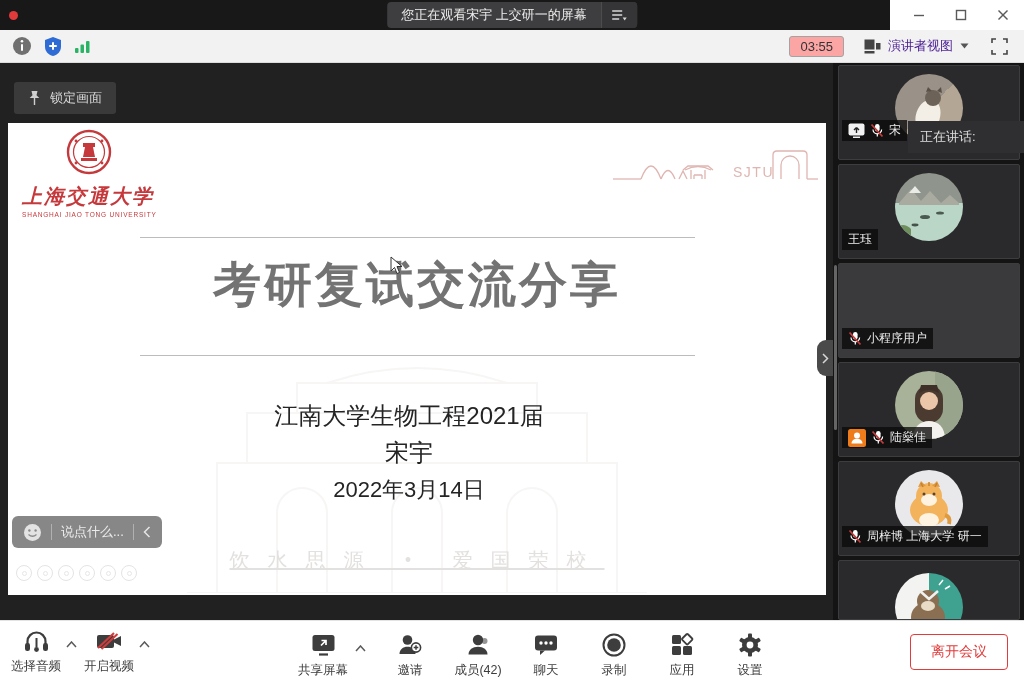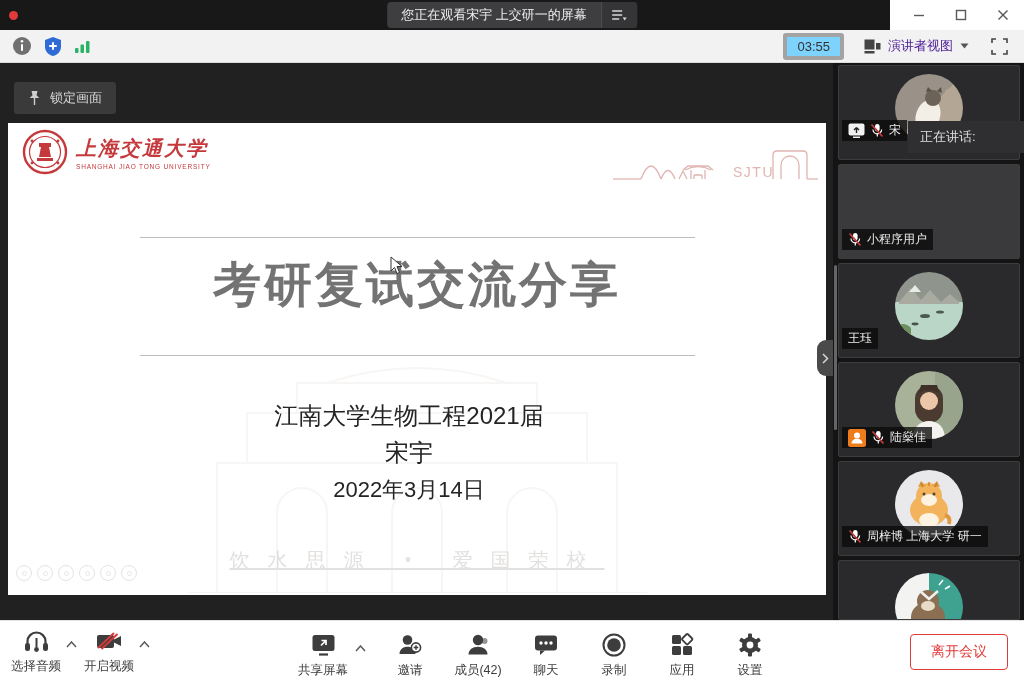--- a/index.html
+++ b/index.html
@@ -15,33 +15,33 @@
   .pill-text { padding:0 14px; white-space:nowrap; }
   .pill-menu { width:36px; height:100%; border-left:1px solid #565656; background:#353537;
     border-radius:0 4px 4px 0; display:flex; align-items:center; justify-content:center; cursor:pointer; }
   .win-controls { position:absolute; right:0; top:0; width:134px; height:30px; display:flex; justify-content:flex-end; }
   .win-btn { width:42px; height:30px; display:flex; align-items:center; justify-content:center; cursor:pointer; }
 
   
   .meetbar { height:33px; background:#f2f2f2; border-bottom:1px solid #dcdcdc; display:flex; align-items:center; padding:0 12px; }
   .meetbar .ic { margin-right:11px; display:flex; align-items:center; cursor:pointer; }
   .spacer { flex:1; }
-  .timer { border:4px solid #a3a3a3; background:#7dd3fc; border-radius:3px; padding:2px 10px; font-size:13px; color:#333; }
+  .timer { border:1px solid #a3a3a3; background:#fca5a5; border-radius:3px; padding:2px 10px; font-size:13px; color:#333; }
   .view-btn { margin-left:14px; display:flex; align-items:center; gap:7px; font-size:13px; color:#4c1d95; padding:3px 6px; cursor:pointer; }
   .fullscreen-btn { margin:0 4px 0 16px; cursor:pointer; display:flex; }
 
   
   .main { position:relative; height:557px; display:flex; background:#121212; }
   .stage { position:relative; width:833px; background:#212121; }
   .lock-btn { position:absolute; left:14px; top:19px; background:#3a3a3a; color:#d8d8d8; font-size:13px;
     border:none; border-radius:3px; padding:7px 14px; display:flex; align-items:center; gap:9px; cursor:pointer; }
 
   
   .slide { position:absolute; left:8px; top:60px; width:818px; height:472px; background:#ffffff; overflow:hidden; }
-  .logo { position:absolute; left:14px; top:6px; display:flex; align-items:center; gap:8px; }
+  .logo { position:absolute; left:14px; top:6px; display:flex; align-items:center; gap:8px;flex-direction:column; }
   .logo-texts { display:flex; flex-direction:column; }
   .logo-cn { font-size:20px; font-weight:bold; font-style:italic; color:#c5393c; letter-spacing:2px; font-family:"Liberation Serif","DejaVu Serif",serif; }
   .logo-en { font-size:6.5px; color:#c5393c; letter-spacing:0.8px; margin-top:1px; }
   .skyline { position:absolute; right:8px; top:16px; }
   .rule { position:absolute; left:132px; width:555px; height:1px; background:#bcbcbc; }
   .rule1 { top:114px; } .rule2 { top:232px; }
   .slide-title { position:absolute; top:130px; left:0; right:0; text-align:center;
     font-size:48px; font-weight:bold; color:#737373; letter-spacing:3px; }
   .sub { position:absolute; left:0; right:16px; text-align:center; color:#242424; }
   .sub1 { top:277px; font-size:24px; }
@@ -264,20 +264,38 @@
             </span>
           <span class="ghost-circle">
               <span class="ghost-dot"></span>
             </span>
           <span class="ghost-circle">
               <span class="ghost-dot"></span>
             </span>
         </div>
       </div>
 
+      <div class="chat-pill">
+        <span class="chat-seg">
+          <svg width="19" height="19" viewBox="0 0 19 19">
+            <circle cx="9.5" cy="9.5" r="8.5" fill="#e3e3e3"></circle>
+            <circle cx="6.4" cy="7.5" r="1.2" fill="#8a8a8a"></circle>
+              <circle cx="12.6" cy="7.5" r="1.2" fill="#8a8a8a"></circle>
+            <path d="M5.5 11.5q4 3.5 8 0" stroke="#8a8a8a" stroke-width="1.3" fill="none"></path>
+          </svg>
+        </span>
+        <span class="chat-div"></span>
+        <span class="chat-seg chat-text">说点什么...</span>
+        <span class="chat-div"></span>
+        <span class="chat-seg">
+          <svg width="8" height="12" viewBox="0 0 8 12">
+            <path d="M6.5 1L1.5 6l5 5" stroke="#e6e6e6" stroke-width="1.5" fill="none"></path>
+          </svg>
+        </span>
+      </div>
 
       <svg class="cursor" width="13" height="19" viewBox="0 0 13 19">
         <path d="M1 1l0 14 3.5-3.5 2.5 6 2.5-1-2.5-6H12z" fill="#fff" stroke="#333" stroke-width="1"></path>
       </svg>
     </div>
 
     <div class="sidebar-handle">
       <svg width="7" height="11" viewBox="0 0 7 11">
         <path d="M1 1l4.5 4.5L1 10" stroke="#d6d6d6" stroke-width="1.5" fill="none"></path>
       </svg>
@@ -316,49 +334,49 @@
               <line x1="7.3" y1="11" x2="7.3" y2="13.6" stroke="#fff" stroke-width="1.2"></line>
               <line x1="1.5" y1="1.5" x2="12.5" y2="13.5" stroke="#c43c3c" stroke-width="1.8"></line>
             </svg>
           </span>
           <span>宋</span>
         </div>
       </div>
 
       <div class="speaking-tip">正在讲话:</div>
 
+      <div class="tile">
+        <span class="avatar">
+          <svg width="68" height="68" viewBox="0 0 68 68">
+            <rect width="68" height="34" fill="#8f958c"></rect>
+            <rect y="30" width="68" height="38" fill="#b9d6c6"></rect>
+            <path d="M4 30l12-14 10 12 9-10 11 12 9-8 9 8v2H4z" fill="#a9aba1"></path>
+            <path d="M14 20l6-7 6 7z" fill="#e8ebe6"></path>
+            <ellipse cx="30" cy="44" rx="5" ry="2" fill="#4a5a50"></ellipse>
+            <ellipse cx="45" cy="40" rx="4" ry="1.6" fill="#4a5a50"></ellipse>
+            <ellipse cx="20" cy="52" rx="3.5" ry="1.4" fill="#44544a"></ellipse>
+            <path d="M0 56q8-8 16 0v12H0z" fill="#6f8f5f"></path>
+          </svg>
+        </span>
+        <div class="namebar">
+          <span>王珏</span>
+        </div>
+      </div>
+
       <div class="tile video-dark">
         <div class="namebar">
           <span class="badge">
             <svg width="14" height="15" viewBox="0 0 14 15">
               <rect x="5" y="1" width="4.6" height="7.5" rx="2.3" fill="#fff"></rect>
               <path d="M3 6.5a4.3 4.3 0 0 0 8.6 0" stroke="#fff" stroke-width="1.2" fill="none"></path>
               <line x1="7.3" y1="11" x2="7.3" y2="13.6" stroke="#fff" stroke-width="1.2"></line>
               <line x1="1.5" y1="1.5" x2="12.5" y2="13.5" stroke="#c43c3c" stroke-width="1.8"></line>
             </svg>
           </span>
           <span>小程序用户</span>
-        </div>
-      </div>
-
-      <div class="tile">
-        <span class="avatar">
-          <svg width="68" height="68" viewBox="0 0 68 68">
-            <rect width="68" height="34" fill="#8f958c"></rect>
-            <rect y="30" width="68" height="38" fill="#b9d6c6"></rect>
-            <path d="M4 30l12-14 10 12 9-10 11 12 9-8 9 8v2H4z" fill="#a9aba1"></path>
-            <path d="M14 20l6-7 6 7z" fill="#e8ebe6"></path>
-            <ellipse cx="30" cy="44" rx="5" ry="2" fill="#4a5a50"></ellipse>
-            <ellipse cx="45" cy="40" rx="4" ry="1.6" fill="#4a5a50"></ellipse>
-            <ellipse cx="20" cy="52" rx="3.5" ry="1.4" fill="#44544a"></ellipse>
-            <path d="M0 56q8-8 16 0v12H0z" fill="#6f8f5f"></path>
-          </svg>
-        </span>
-        <div class="namebar">
-          <span>王珏</span>
         </div>
       </div>
 
       <div class="tile">
         <span class="avatar">
           <svg width="68" height="68" viewBox="0 0 68 68">
             <rect width="68" height="68" fill="#a8b298"></rect>
             <rect x="40" width="28" height="68" fill="#98a48c"></rect>
             <path d="M20 28a14 14 0 0 1 28 0v10a14 14 0 0 1-28 0z" fill="#4a3a30"></path>
             <circle cx="34" cy="30" r="9" fill="#ecc6a8"></circle>

